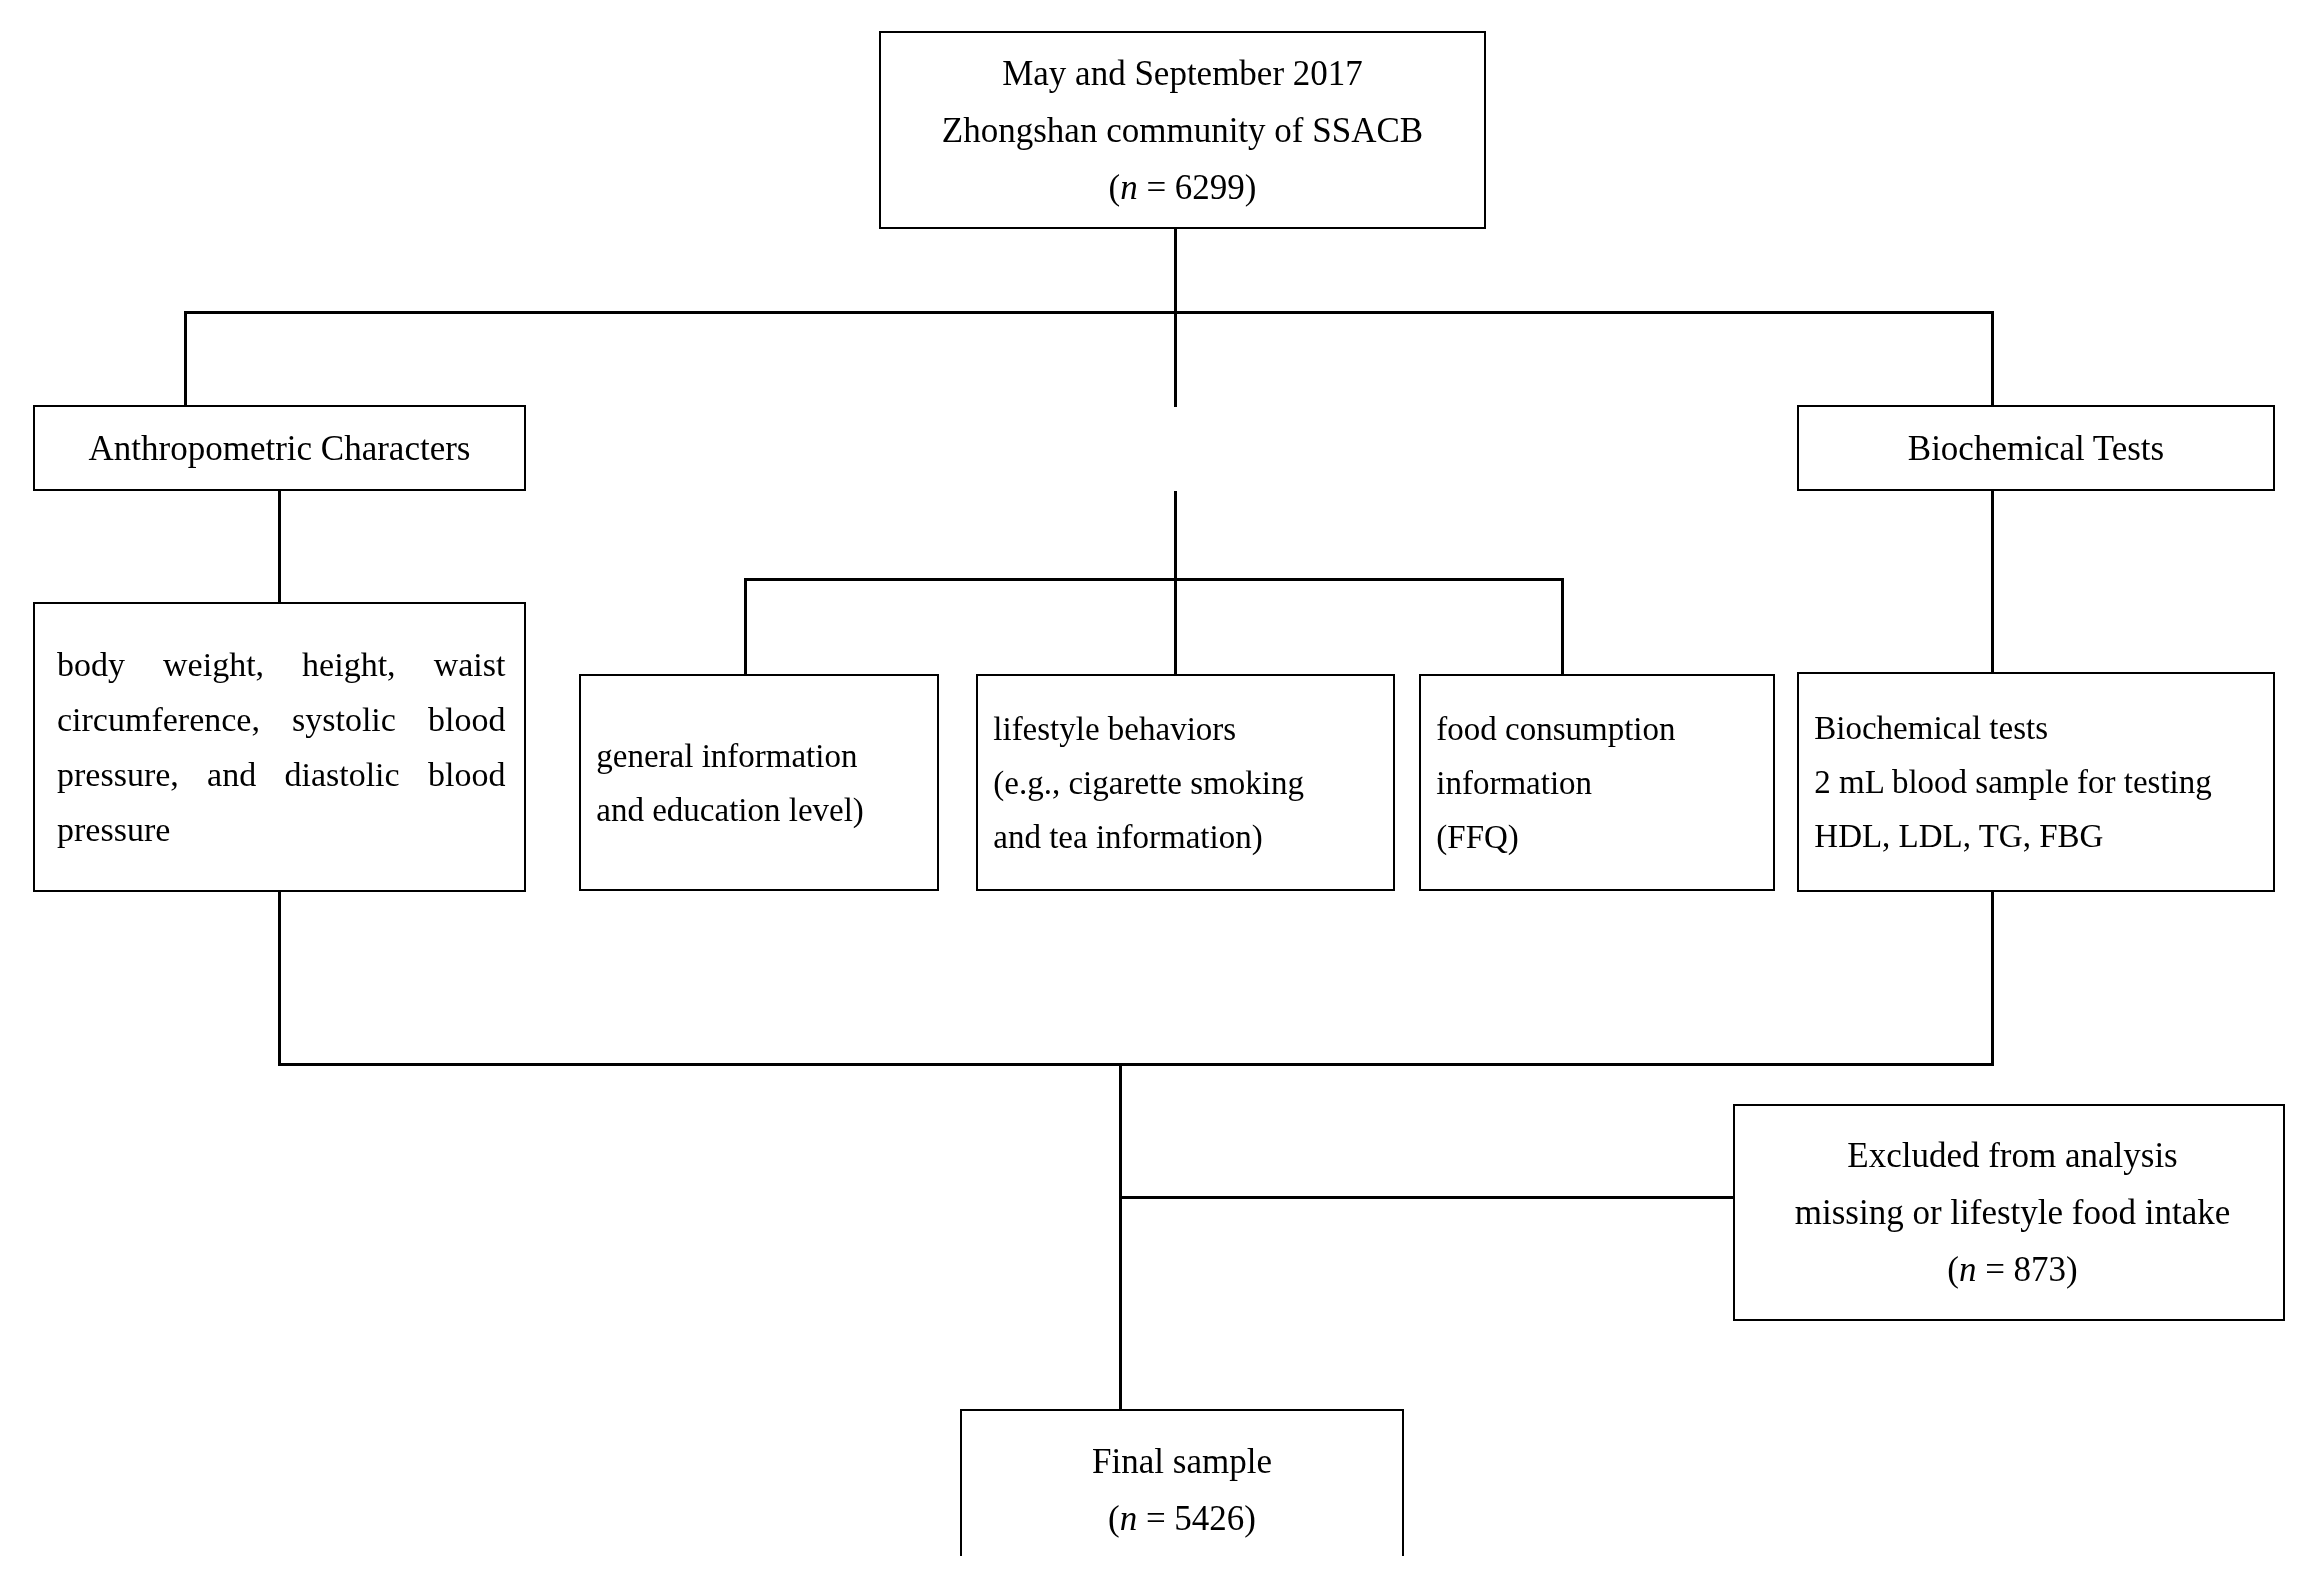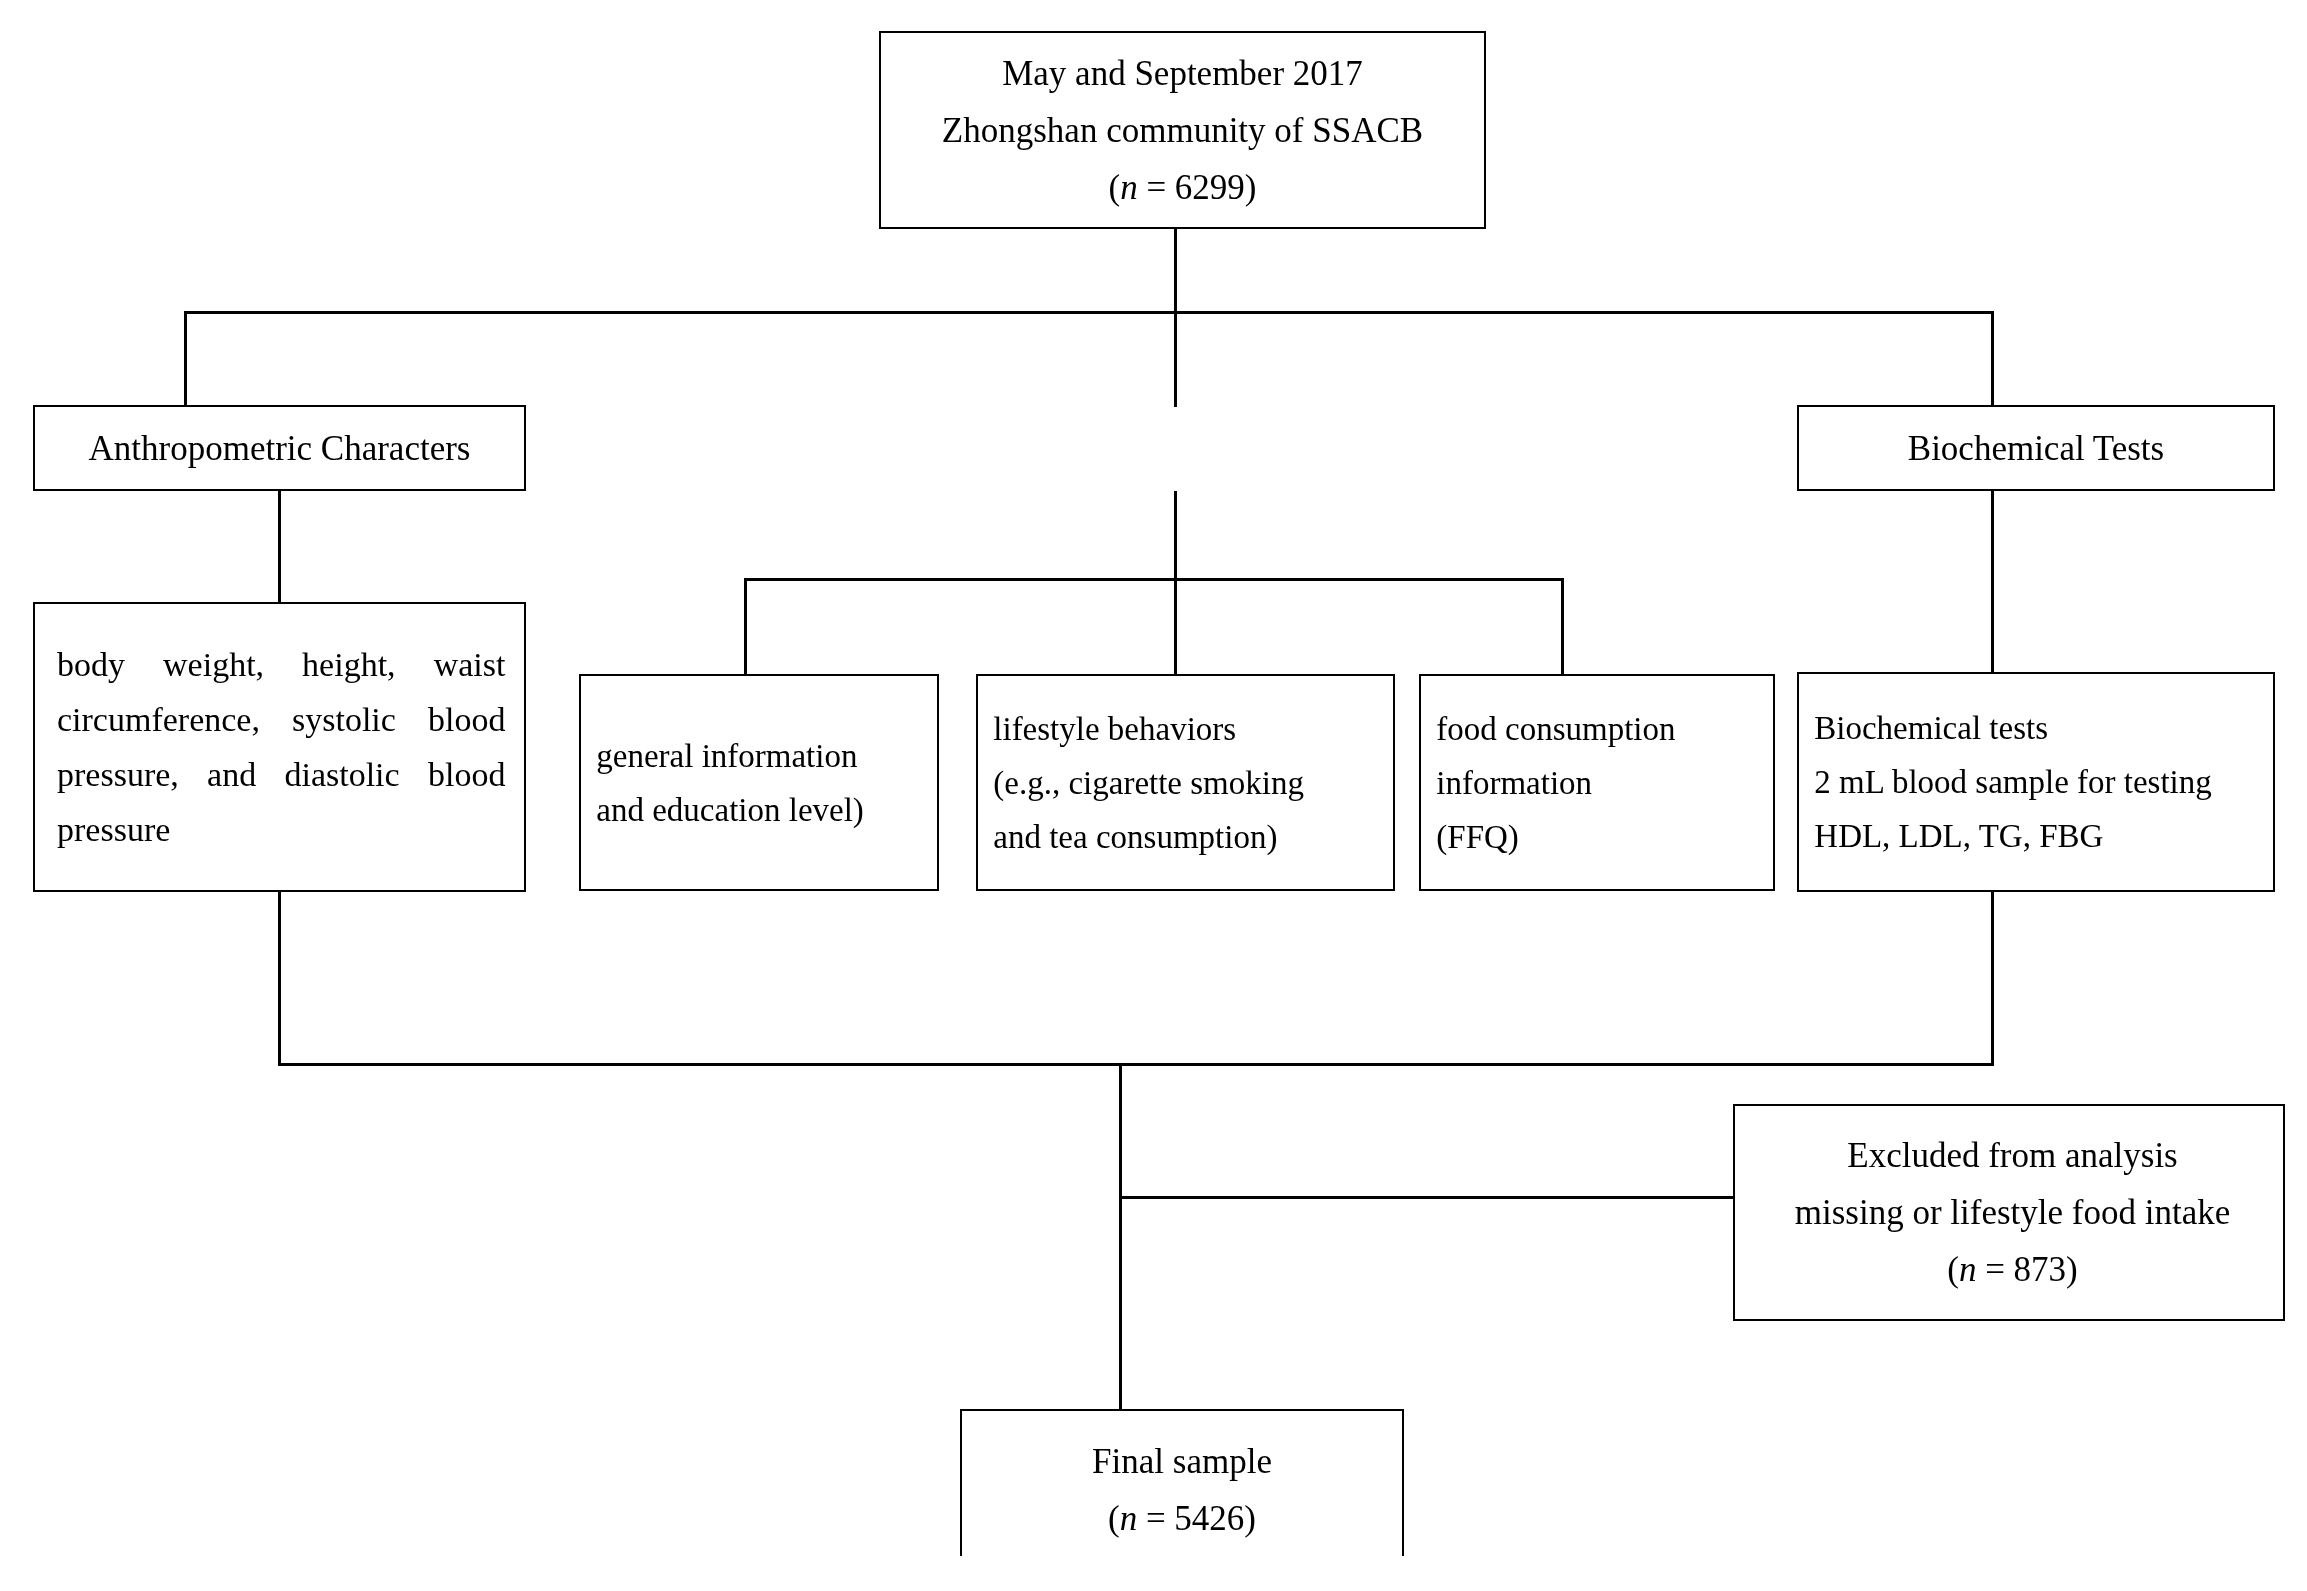--- a/index.html
+++ b/index.html
@@ -121,21 +121,21 @@
   </div>
 
   <div class="node t-sm pad-left-sm" id="node-general">
     <span class="line">general information</span>
     <span class="line">and education level)</span>
   </div>
 
   <div class="node t-sm pad-left-sm" id="node-lifestyle">
     <span class="line">lifestyle behaviors</span>
     <span class="line">(e.g., cigarette smoking</span>
-    <span class="line">and tea consumption)</span>
+    <span class="line">and tea information)</span>
   </div>
 
   <div class="node t-sm pad-left-sm" id="node-food">
     <span class="line">food consumption</span>
     <span class="line">information</span>
     <span class="line">(FFQ)</span>
   </div>
 
   <div class="node t-sm pad-left-sm" id="node-biochem-detail">
     <span class="line">Biochemical tests</span>

